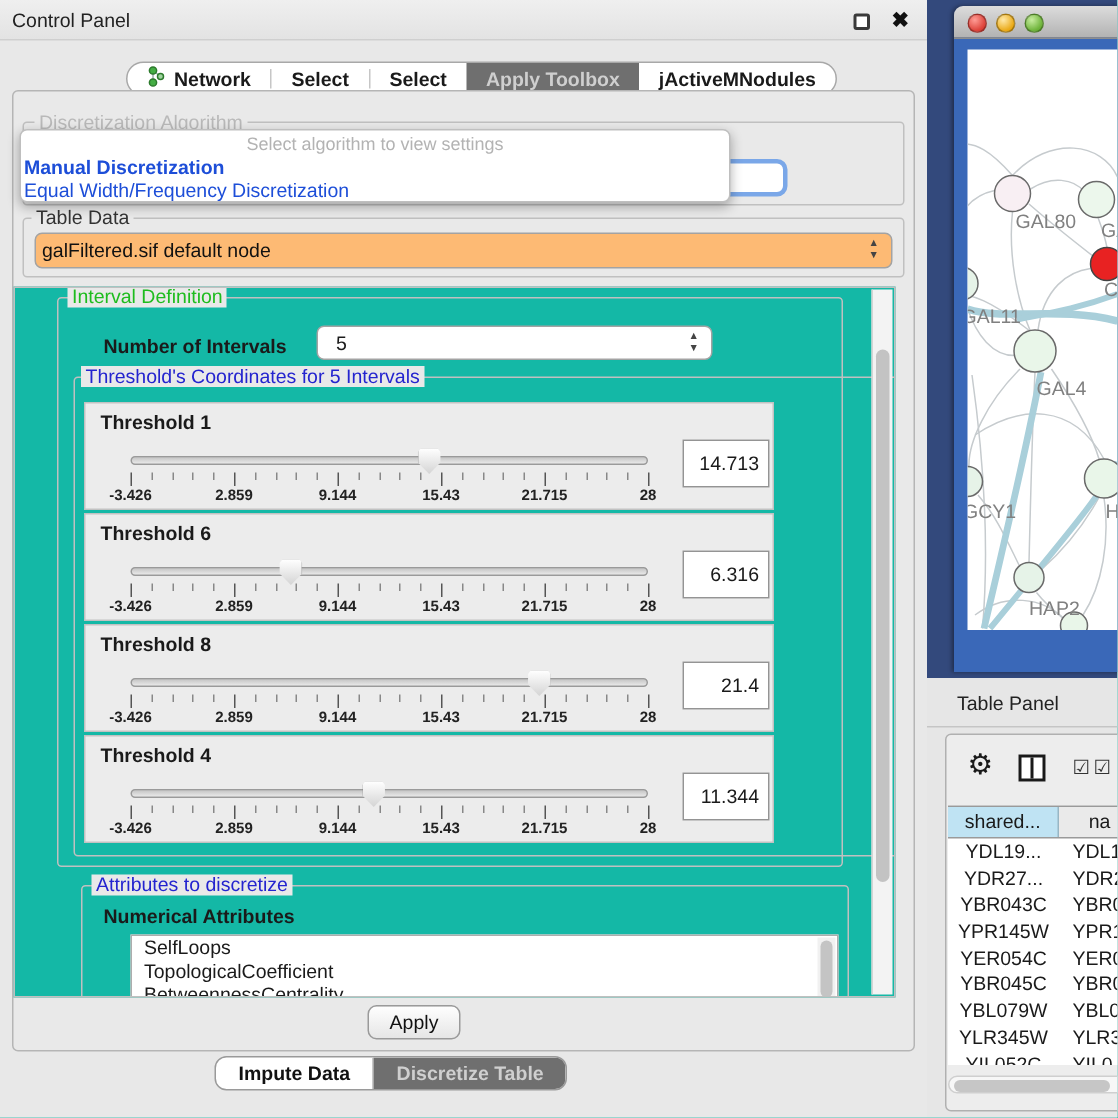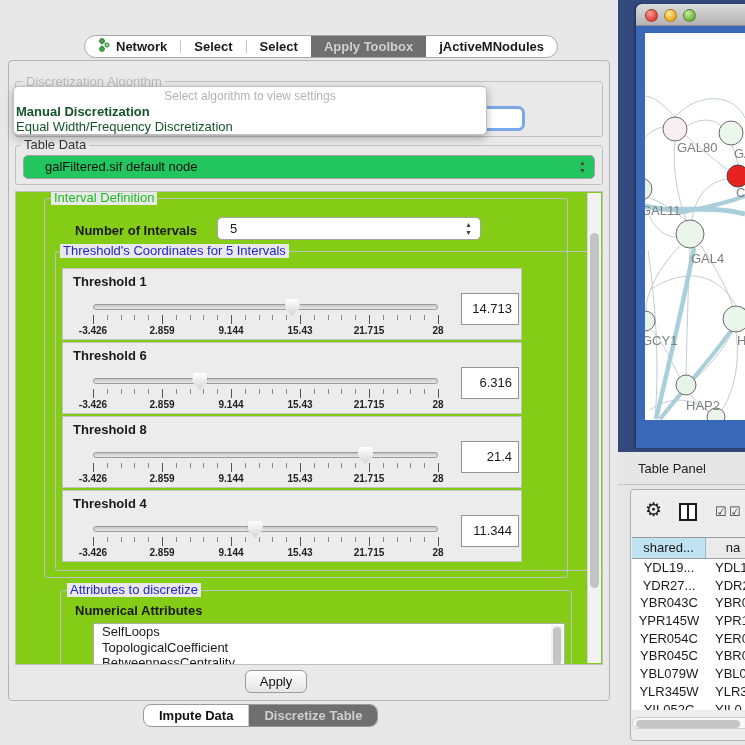--- a/index.html
+++ b/index.html
@@ -6,45 +6,45 @@
   html,body { width:745px; height:745px; }
   body { font-family:"Liberation Sans", sans-serif; background:#e8e8e8; position:relative; overflow:hidden; font-size:13px; color:#1a1a1a; }
 
   
   .control-panel { position:absolute; left:0; top:0; width:618px; height:745px; background:#e8e8e8; }
   .titlebar { position:absolute; left:0; top:0; width:100%; height:27px; background:linear-gradient(#efefef,#e3e3e3); border-bottom:1px solid #cfcfcf; }
   .titlebar .title { position:absolute; left:8px; top:6px; font-size:13px; color:#222; }
   .float-btn { position:absolute; right:38px; top:9px; width:11px; height:11px; border:2px solid #3a3a3a; border-radius:2px; background:#fff; }
   .close-btn { position:absolute; right:12px; top:5px; font-size:14px; font-weight:bold; color:#111; }
 
-  .tabbar { position:absolute; left:84px; top:35px; height:23px; display:flex; align-items:stretch; background:#fff; border:1px solid #a8a8a8; border-radius:12px; overflow:hidden; }
+  .tabbar { position:absolute; left:84px; top:41px; height:23px; display:flex; align-items:stretch; background:#fff; border:1px solid #a8a8a8; border-radius:12px; overflow:hidden; }
   .tab { display:flex; align-items:center; padding:0 13px; font-size:13px; font-weight:600; color:#1a1a1a; white-space:nowrap; }
   .tab.selected { background:#6f6f6f; color:#cfcfcf; }
   .tab-sep { width:1px; background:#c6c6c6; margin:4px 0; }
   .tab .net-ic { margin-right:6px; display:inline-block; }
 
   .main-panel { position:absolute; left:8px; top:60px; width:602px; height:641px; background:#e9e9e9; border:1px solid #b5b5b5; border-radius:4px; }
 
   .group { position:absolute; border:1px solid #c0c0c0; border-radius:3px; }
   .group-label { position:absolute; background:#e9e9e9; padding:0 3px; font-size:13px; line-height:14px; white-space:nowrap; }
   .lbl-gray { color:#b9b9b9; }
   .lbl-green { color:var(--green,#1ebc1e); }
   .lbl-blue { color:var(--blue,#2424cf); }
 
-  .combo { position:absolute; background:#22c55e; border:1px solid #a3a3a3; border-radius:5px; font-size:13px; color:#111; line-height:22px; padding-left:21px; }
+  .combo { position:absolute; background:#fdba74; border:1px solid #a3a3a3; border-radius:5px; font-size:13px; color:#111; line-height:22px; padding-left:4px; }
   .stepper { position:absolute; right:8px; top:3px; display:flex; flex-direction:column; align-items:center; line-height:8px; font-size:7px; color:#444; }
 
   .combo-fragment { position:absolute; left:462px; top:45px; width:54px; height:25px; background:#fff; border:3px solid #7aa7e8; border-radius:7px; }
 
   .popup { position:absolute; left:13px; top:86px; width:474px; height:49px; background:#fff; border:1px solid #bfbfbf; border-radius:5px; box-shadow:0 3px 8px rgba(0,0,0,.3); z-index:50; padding:2px 2px 0 2px; }
   .popup .hint { text-align:center; color:#b3b3b3; font-size:12px; line-height:15px; }
-  .popup .opt { font-size:13px; line-height:15px; color:#14532d; white-space:nowrap; }
+  .popup .opt { font-size:13px; line-height:15px; color:#1d4ed8; white-space:nowrap; }
   .popup .opt.bold { font-weight:bold; }
 
-  .settings { position:absolute; left:6px; top:130px; width:588px; height:474px; background:#84cc16; border:1px solid #c0c0c0; overflow:hidden; }
+  .settings { position:absolute; left:0; top:130px; width:588px; height:474px; background:#14b8a6; border:1px solid #c0c0c0; overflow:hidden; }
   .vscroll { position:absolute; right:1px; top:1px; width:14px; height:470px; background:#f3f3f3; border-left:1px solid #d4d4d4; }
   .vscroll .thumb { position:absolute; left:2px; top:40px; width:9px; height:355px; background:#c3c3c3; border-radius:5px; }
 
   .noi-label { position:absolute; left:30px; top:24px; font-weight:bold; }
   .spinner { position:absolute; left:172px; top:18px; width:264px; height:23px; background:#fff; border:1px solid #a3a3a3; border-radius:5px; font-size:13px; line-height:21px; padding-left:12px; }
 
   .thr-box { position:relative; width:460px; height:72px; border:1px solid #c2c2c2; margin-bottom:2px; background:#ececec; }
   .thr-label { position:absolute; left:10px; top:5px; font-weight:bold; }
   .sl-track { position:absolute; left:30px; top:35px; width:345px; height:6px; border:1px solid #9a9a9a; border-radius:3px; background:linear-gradient(#c6c6c6,#e9e9e9); }
   .sl-thumb { position:absolute; top:30px; width:15px; height:17px; background:linear-gradient(#ffffff,#d4d4d4); clip-path:polygon(12% 0,88% 0,100% 14%,100% 55%,50% 100%,0 55%,0 14%); filter:drop-shadow(0 0 1px #777); }
@@ -94,20 +94,25 @@
   .td { font-size:13px; line-height:17.7px; white-space:nowrap; overflow:hidden; }
   .td.c1 { width:74px; text-align:center; }
   .td.c2 { width:54px; padding-left:9px; }
   .hscroll { position:absolute; left:1px; top:227px; width:126px; height:12px; background:#f7f7f7; border:1px solid #cfcfcf; border-radius:6px; }
   .hscroll .thumb { position:absolute; left:3px; top:1.5px; width:104px; height:8px; background:#c6c6c6; border-radius:4px; }
 </style>
 </head>
 <body>
 
 <div class="control-panel">
+  <div class="titlebar">
+    <span class="title">Control Panel</span>
+    <span class="float-btn"></span>
+    <span class="close-btn">✖</span>
+  </div>
 
   <div class="tabbar" id="top-tabbar">
       <span class="tab">
         <span class="net-ic"><svg width="12" height="14" viewBox="0 0 12 14">
             <line x1="4" y1="3" x2="4" y2="11" stroke="#9aa" stroke-width="1"></line>
             <line x1="4" y1="3" x2="9" y2="7" stroke="#9aa" stroke-width="1"></line>
             <circle cx="4" cy="3" r="2.4" fill="#44ad44" stroke="#2c7a2c"></circle>
             <circle cx="4" cy="11" r="2.4" fill="#44ad44" stroke="#2c7a2c"></circle>
             <circle cx="9" cy="7" r="2" fill="#9fd49f" stroke="#2c7a2c"></circle>
           </svg></span>

